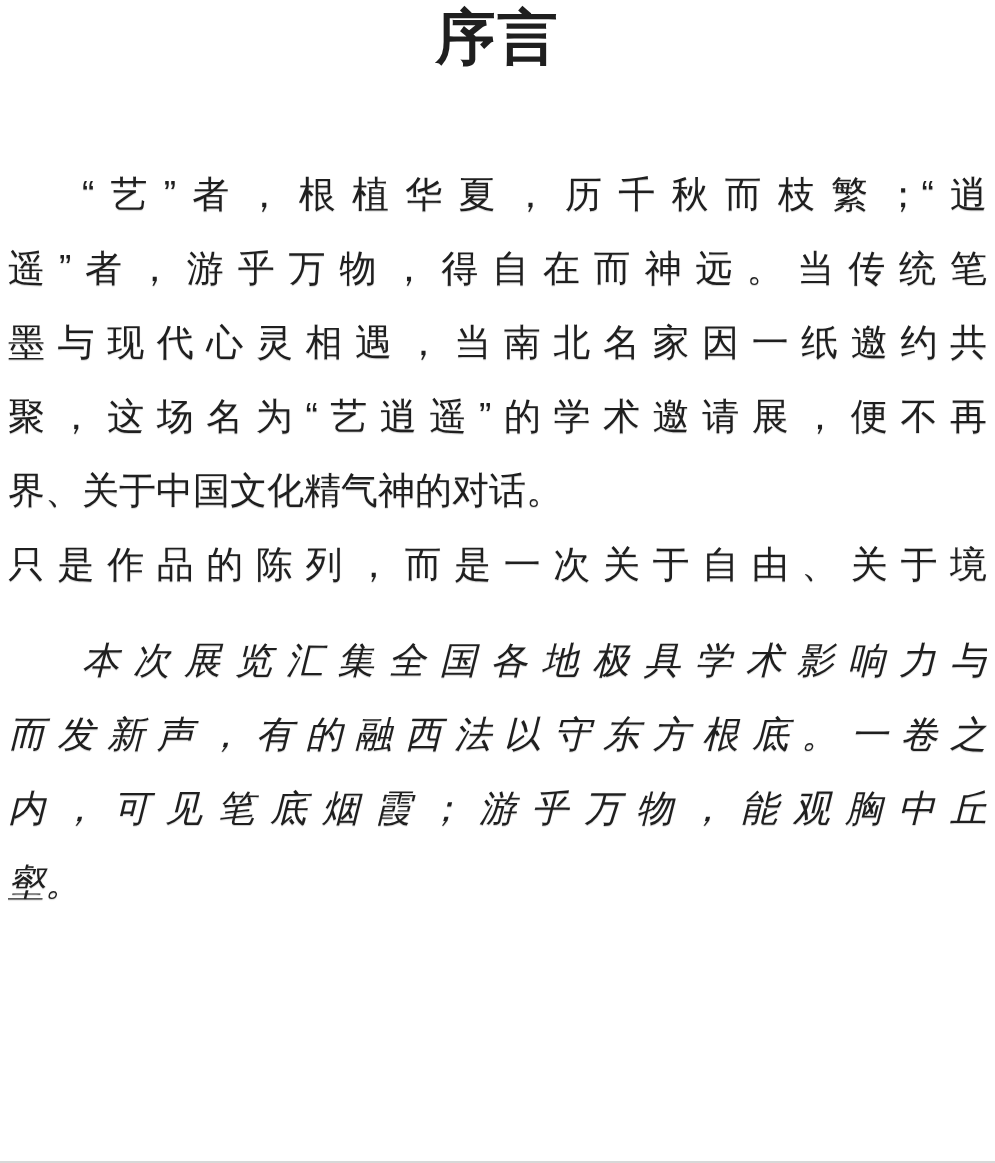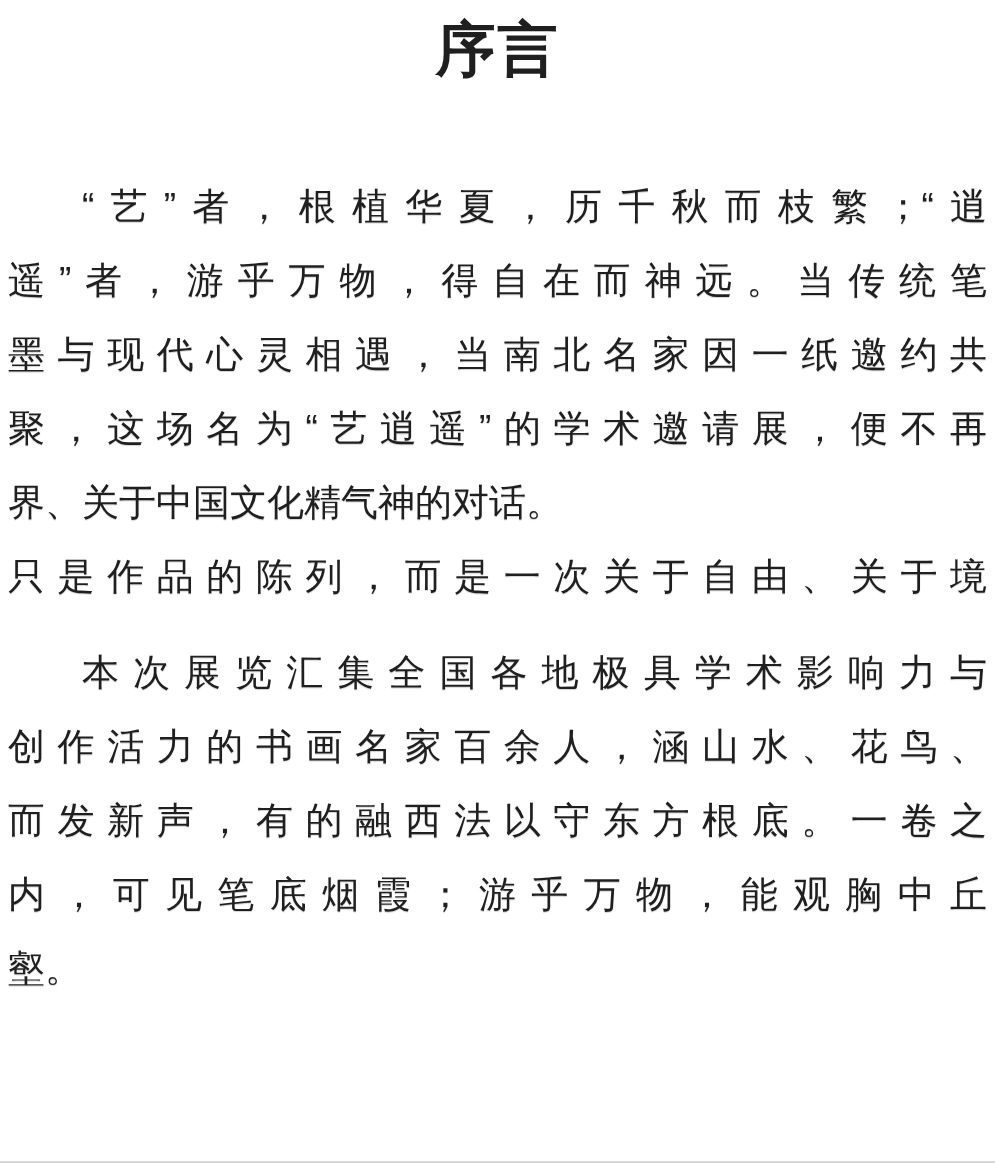--- a/index.html
+++ b/index.html
@@ -14,37 +14,37 @@
     font-family: "Liberation Sans", "DejaVu Sans", sans-serif;
     position: relative;
   }
   .doc {
     padding: 0 8px;
     box-sizing: border-box;
     width: 995px;
   }
   .title {
     margin: 0 0 84px 0;
-    padding-top: 14px;
+    padding-top: 2px;
     font-size: 60px;
     line-height: 72px;
     font-weight: 700;
     text-align: center;
     color: var(--text-color, #1f1f1f);
     letter-spacing: 2px;
   }
   .para {
     margin: 0 0 22px 0;
     font-size: 37px;
     line-height: 74px;
     color: var(--text-color, #1f1f1f);
     font-weight: 400;
     text-shadow: 0 1px 1px rgba(0,0,0,0.18);
   }
-  .para:last-child { margin-bottom: 0; }
+  .para:last-child { margin-bottom: 0; font-style: italic; }
   .line {
     text-align: justify;
     text-align-last: justify;
     overflow: hidden;
     white-space: nowrap;
   }
   .line.first { text-indent: 2em; }
   .line.last  { text-align-last: left; }
   .bottom-edge {
     position: absolute;
@@ -64,20 +64,19 @@
       <div class="para">
         <div class="line first">“艺”者，根植华夏，历千秋而枝繁；“逍</div>
         <div class="line">遥”者，游乎万物，得自在而神远。当传统笔</div>
         <div class="line">墨与现代心灵相遇，当南北名家因一纸邀约共</div>
         <div class="line">聚，这场名为“艺逍遥”的学术邀请展，便不再</div>
         <div class="line last">界、关于中国文化精气神的对话。</div>
         <div class="line">只是作品的陈列，而是一次关于自由、关于境</div>
       </div>
       <div class="para">
         <div class="line first">本次展览汇集全国各地极具学术影响力与</div>
-        <div class="line">创作活力的书画名家百余人，涵山水、花鸟、</div>
         <div class="line">而发新声，有的融西法以守东方根底。一卷之</div>
         <div class="line">内，可见笔底烟霞；游乎万物，能观胸中丘</div>
         <div class="line last">壑。</div>
       </div>
     </div>
 </div>
 <div class="bottom-edge"></div>
 
 </body></html>

